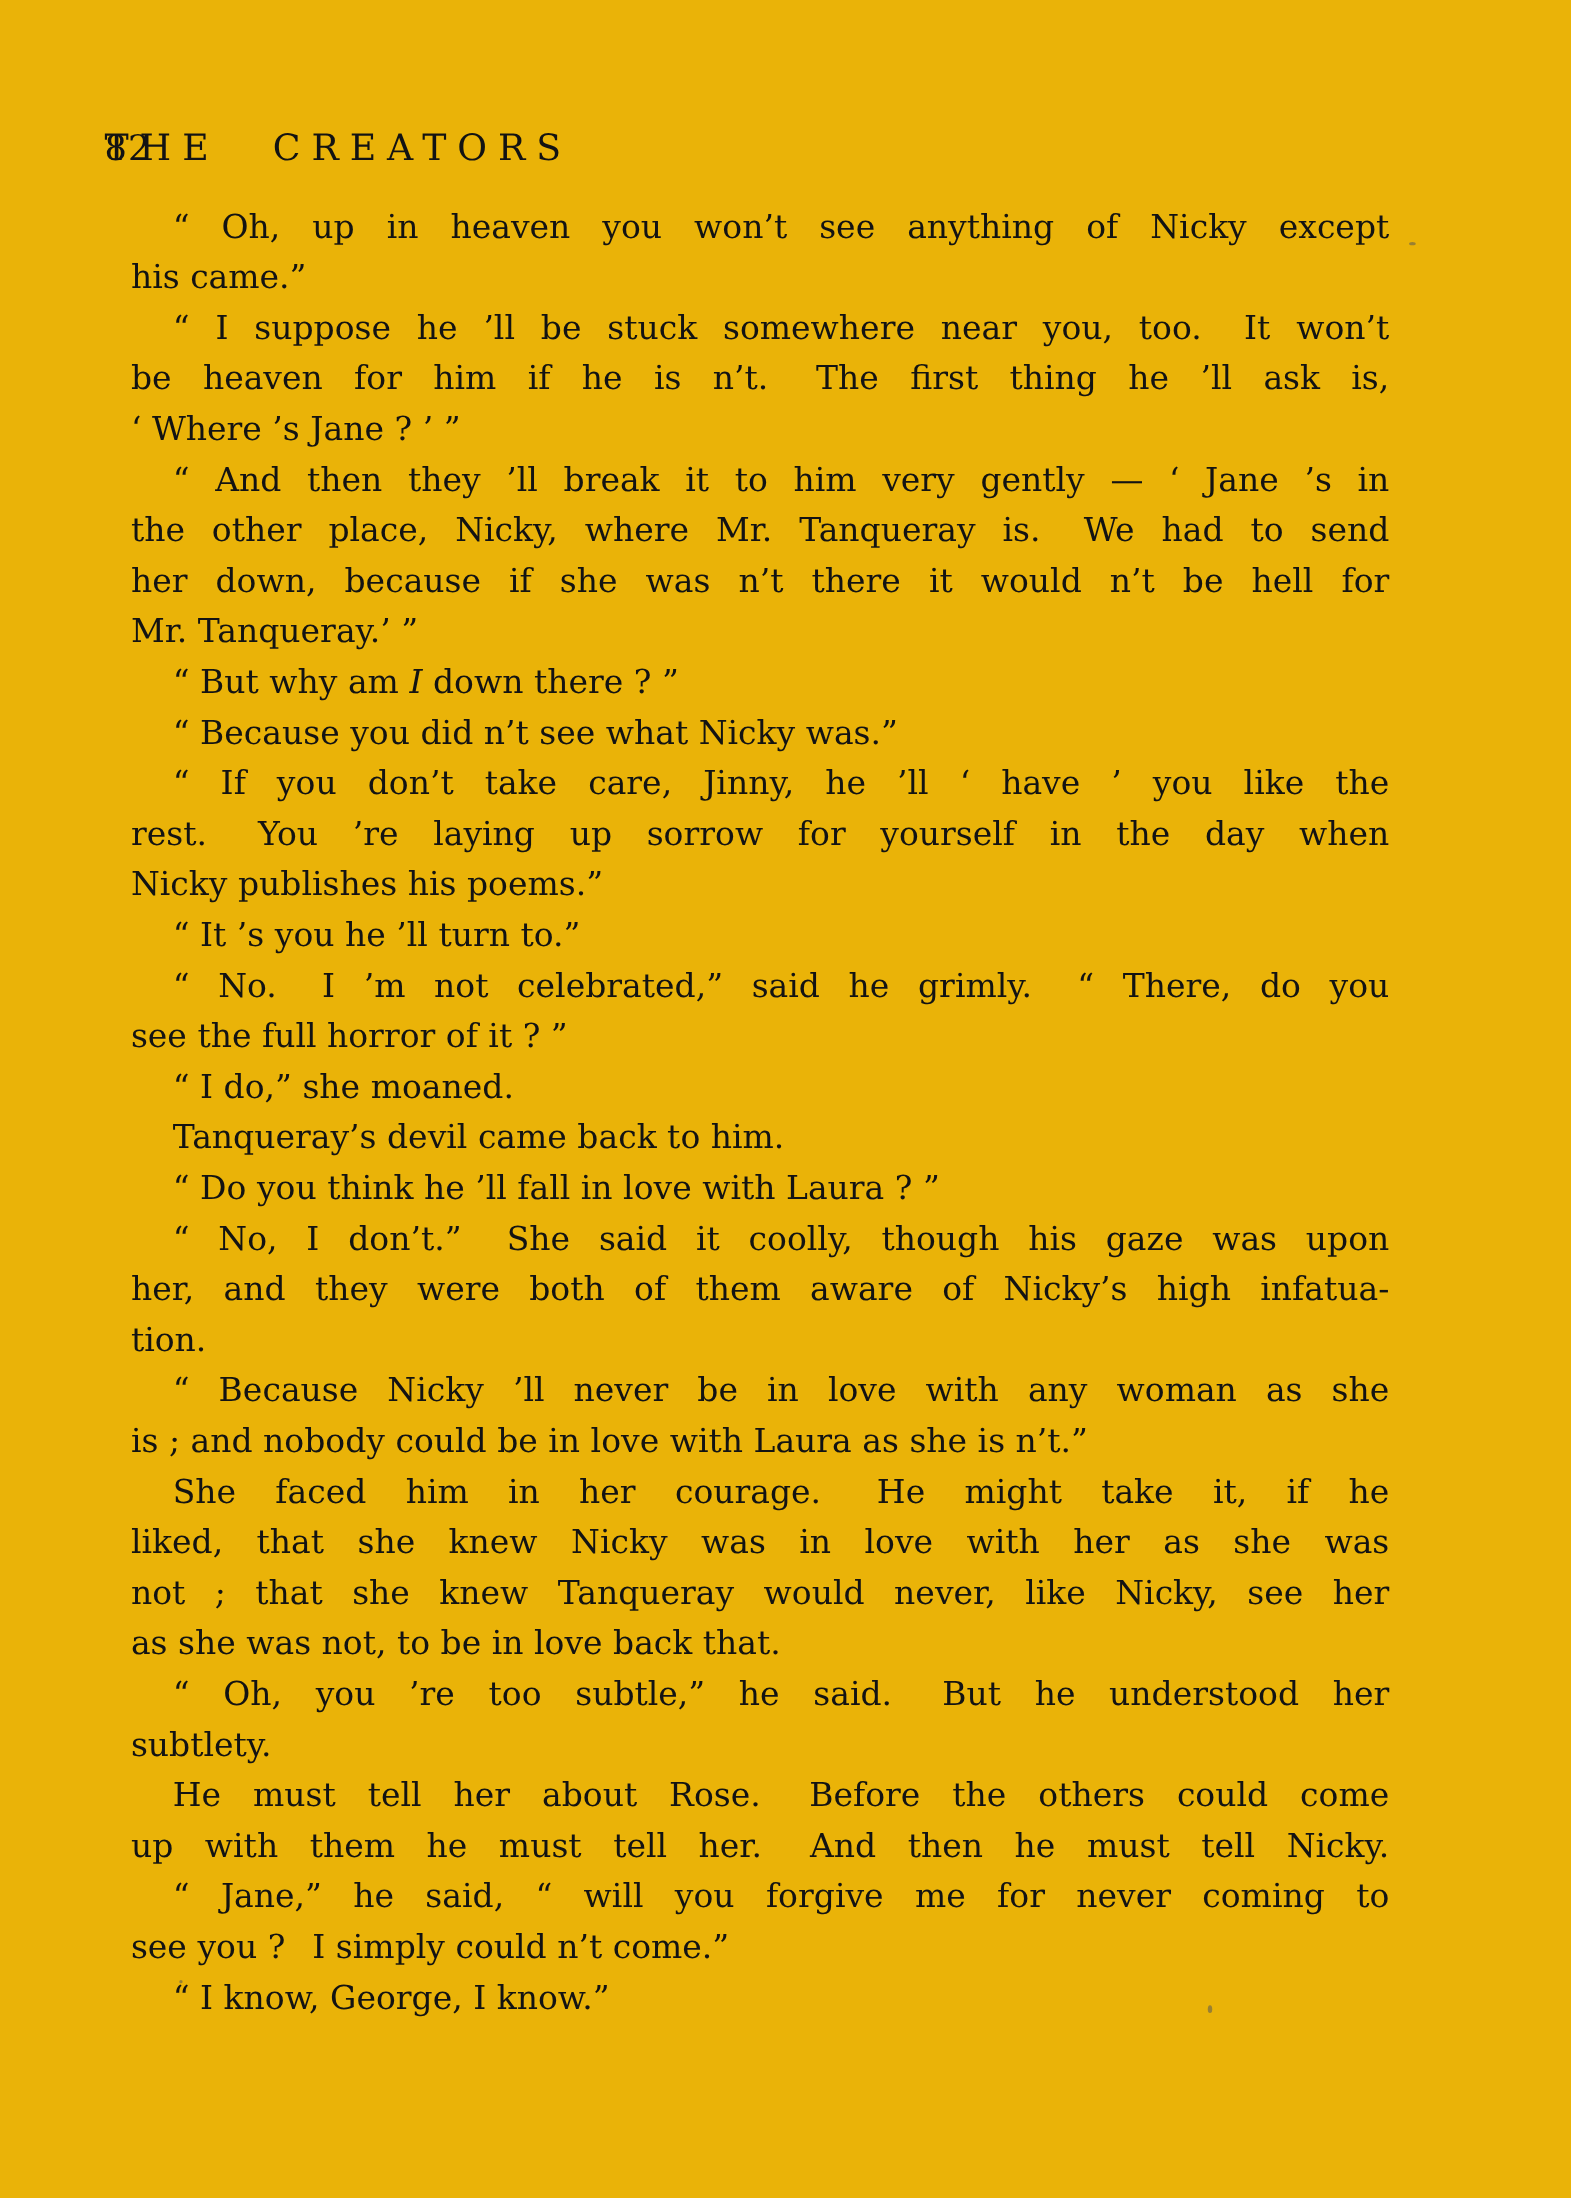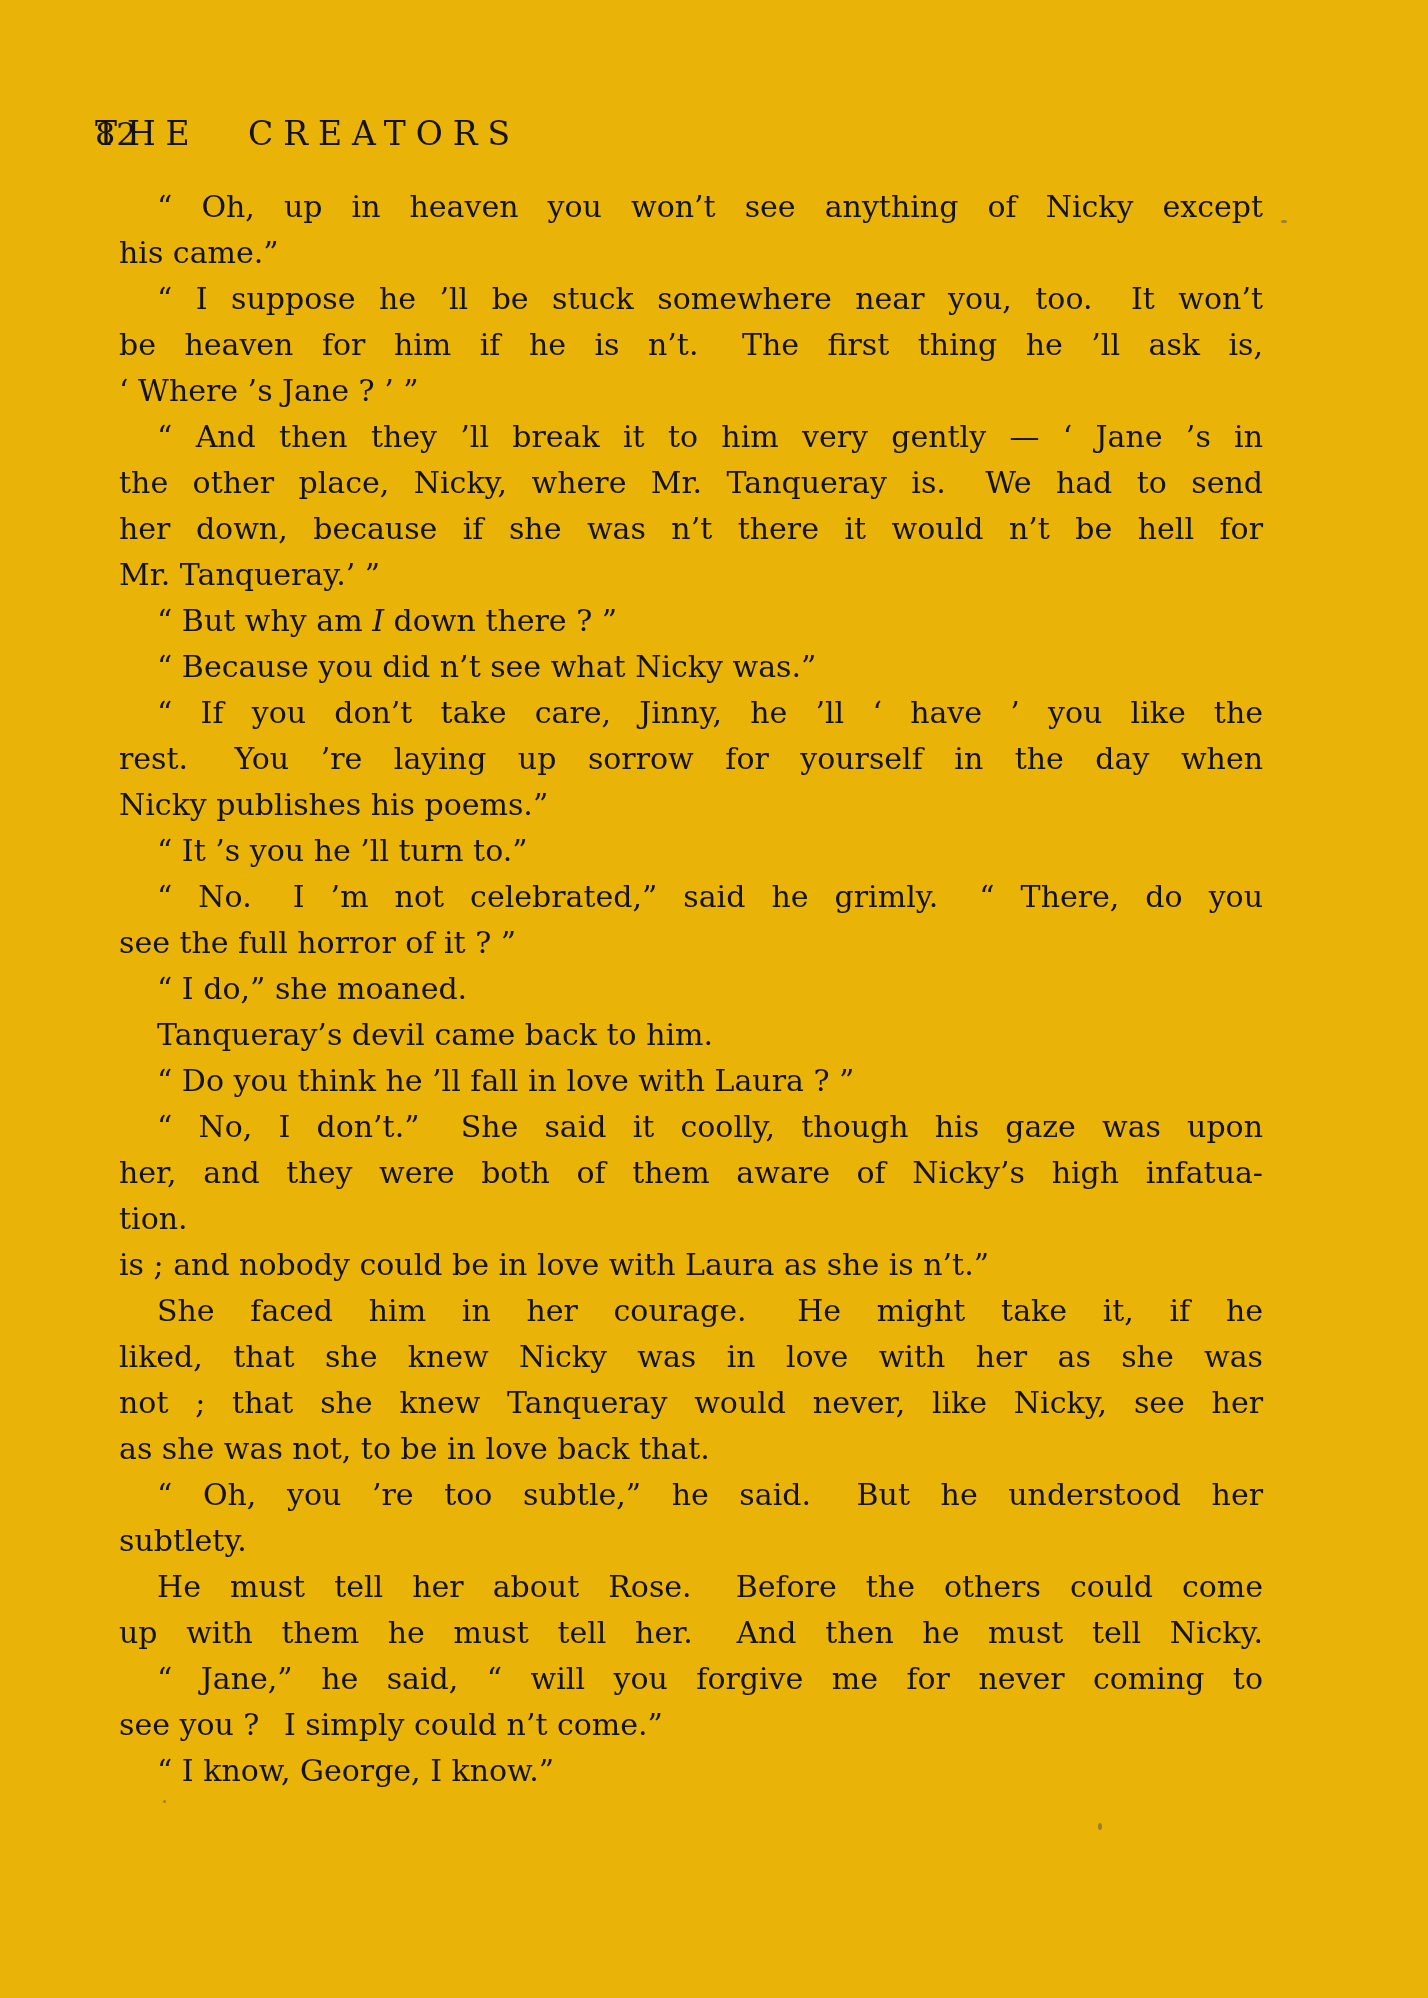--- a/index.html
+++ b/index.html
@@ -88,20 +88,21 @@
       <div class="line"><span>Nicky publishes his poems.”</span></div>
       <div class="line indent"><span>“ It ’s you he ’ll turn to.”</span></div>
       <div class="line indent justify"><span>“ No.  I ’m not celebrated,” said he grimly.  “ There, do you</span></div>
       <div class="line"><span>see the full horror of it ? ”</span></div>
       <div class="line indent"><span>“ I do,” she moaned.</span></div>
       <div class="line indent"><span>Tanqueray’s devil came back to him.</span></div>
       <div class="line indent"><span>“ Do you think he ’ll fall in love with Laura ? ”</span></div>
       <div class="line indent justify"><span>“ No, I don’t.”  She said it coolly, though his gaze was upon</span></div>
       <div class="line justify"><span>her, and they were both of them aware of Nicky’s high infatua-</span></div>
       <div class="line"><span>tion.</span></div>
+      <div class="line indent justify"><span>“ Because Nicky ’ll never be in love with any woman as she</span></div>
       <div class="line"><span>is ; and nobody could be in love with Laura as she is n’t.”</span></div>
       <div class="line indent justify"><span>She faced him in her courage.  He might take it, if he</span></div>
       <div class="line justify"><span>liked, that she knew Nicky was in love with her as she was</span></div>
       <div class="line justify"><span>not ; that she knew Tanqueray would never, like Nicky, see her</span></div>
       <div class="line"><span>as she was not, to be in love back that.</span></div>
       <div class="line indent justify"><span>“ Oh, you ’re too subtle,” he said.  But he understood her</span></div>
       <div class="line"><span>subtlety.</span></div>
       <div class="line indent justify"><span>He must tell her about Rose.  Before the others could come</span></div>
       <div class="line justify"><span>up with them he must tell her.  And then he must tell Nicky.</span></div>
       <div class="line indent justify"><span>“ Jane,” he said, “ will you forgive me for never coming to</span></div>

